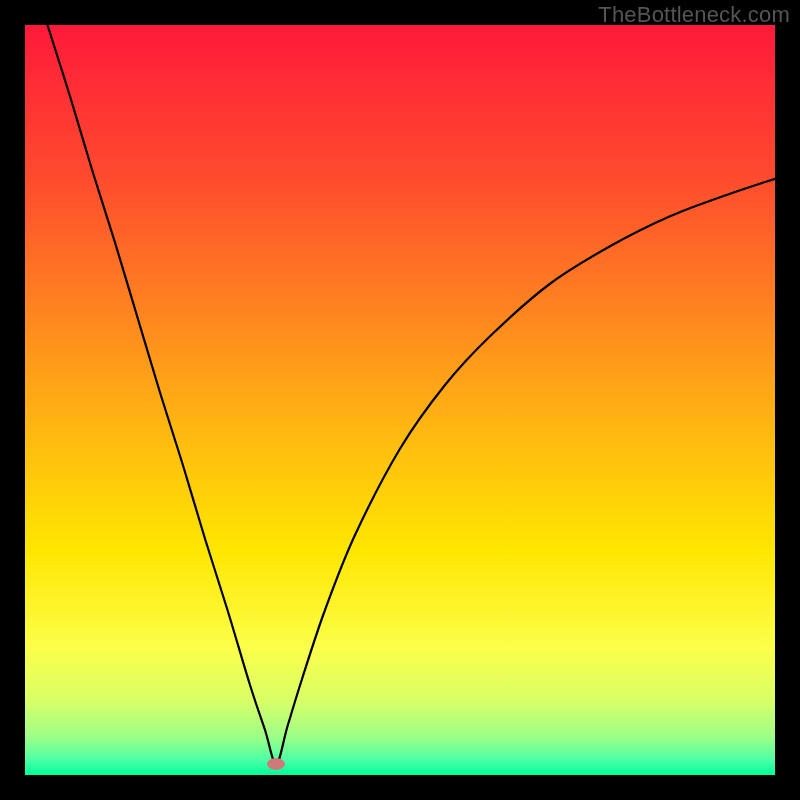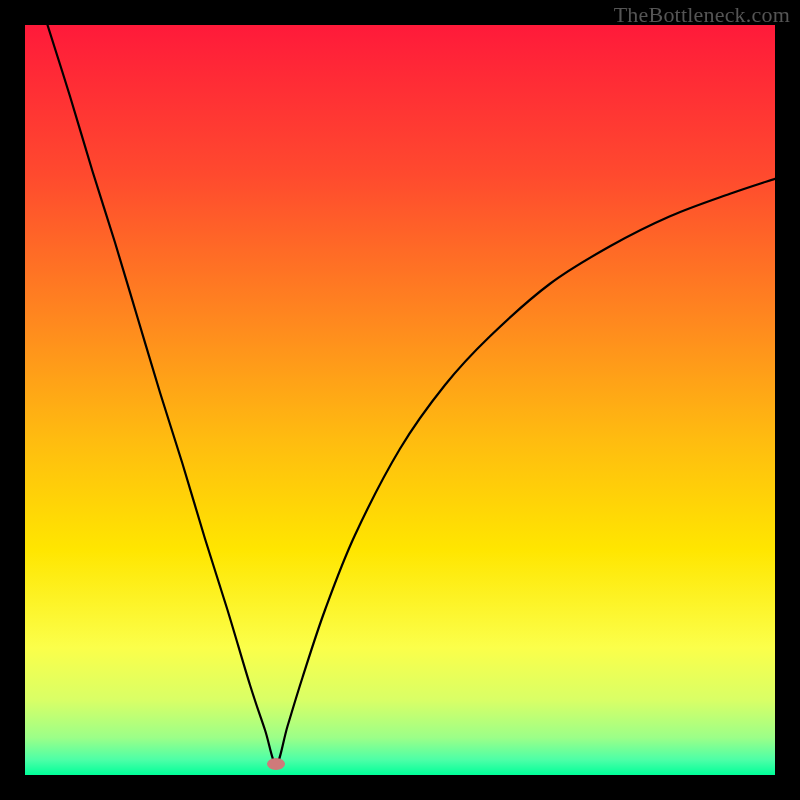--- a/index.html
+++ b/index.html
@@ -37,21 +37,21 @@
     position: absolute;
     left: 0;
     top: 0;
     width: 100%;
     height: 100%;
   }
   .watermark {
     position: absolute;
     top: 2px;
     right: 10px;
-    font-family: Liberation Serif, serif;
+    font-family: Liberation Sans, sans-serif;
     font-size: 22px;
     color: #555;
     letter-spacing: 0.2px;
   }
   .minimum-marker {
     position: absolute;
     border-radius: 50%/50%;
     background: #cf7a7a;
   }
 </style>

